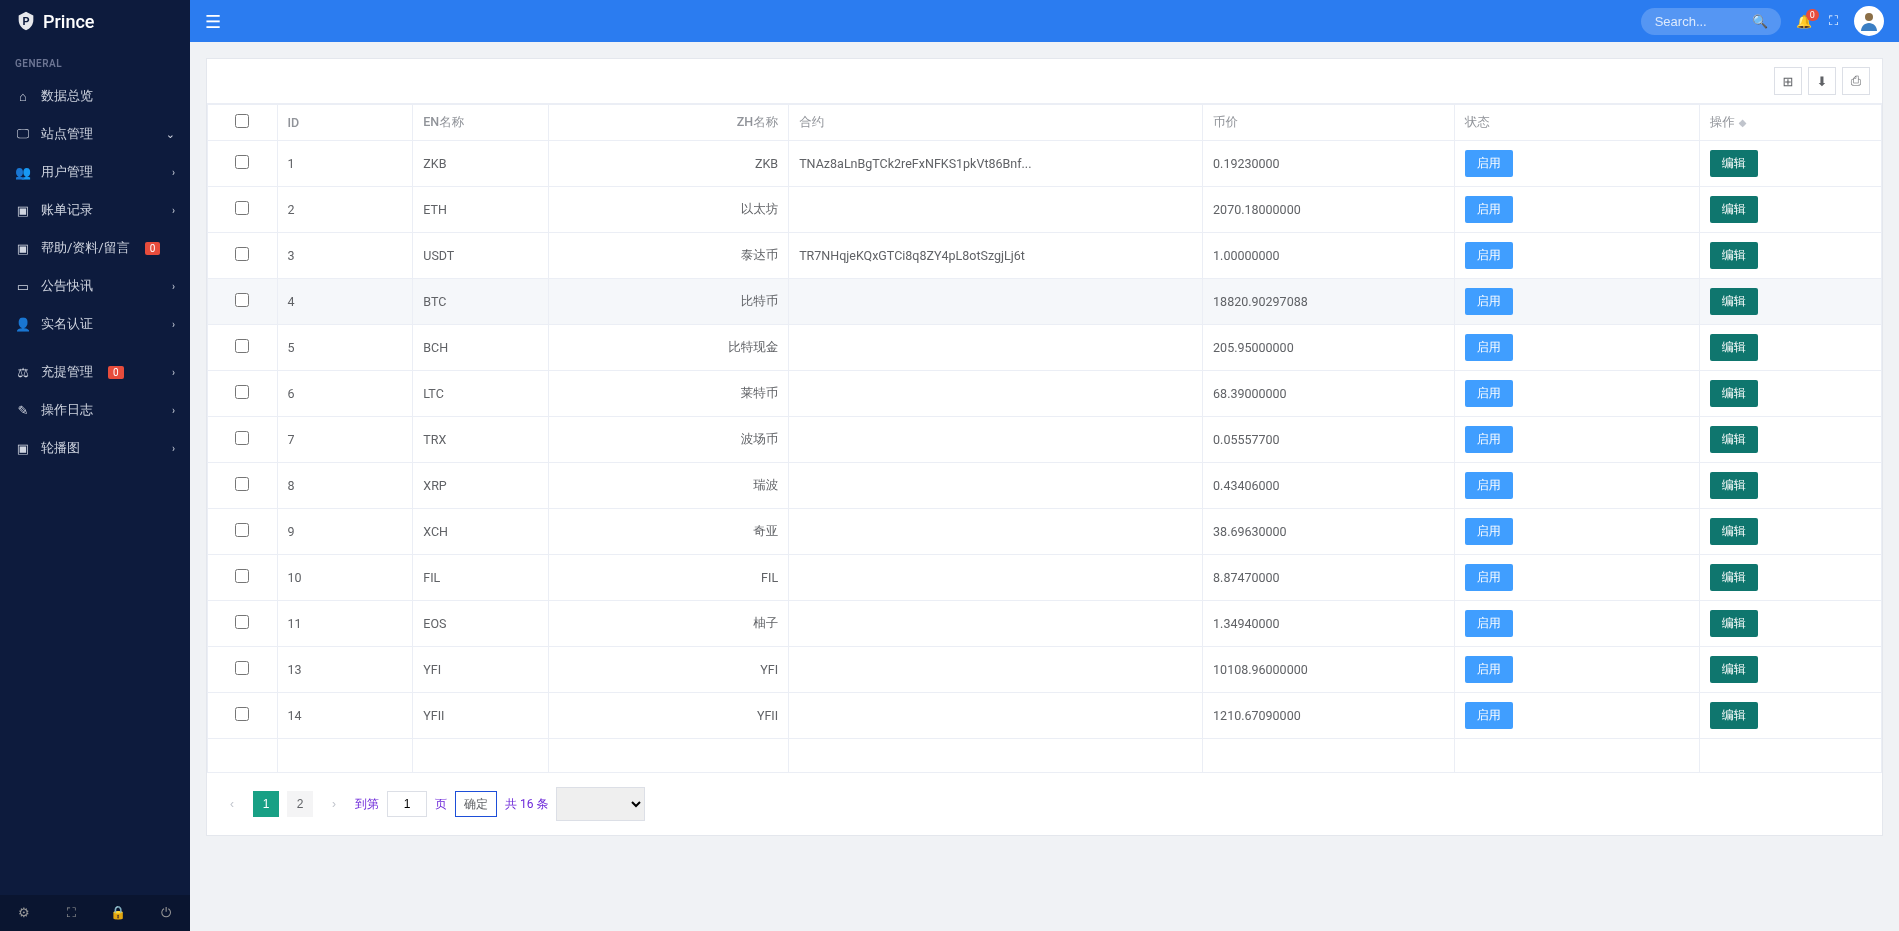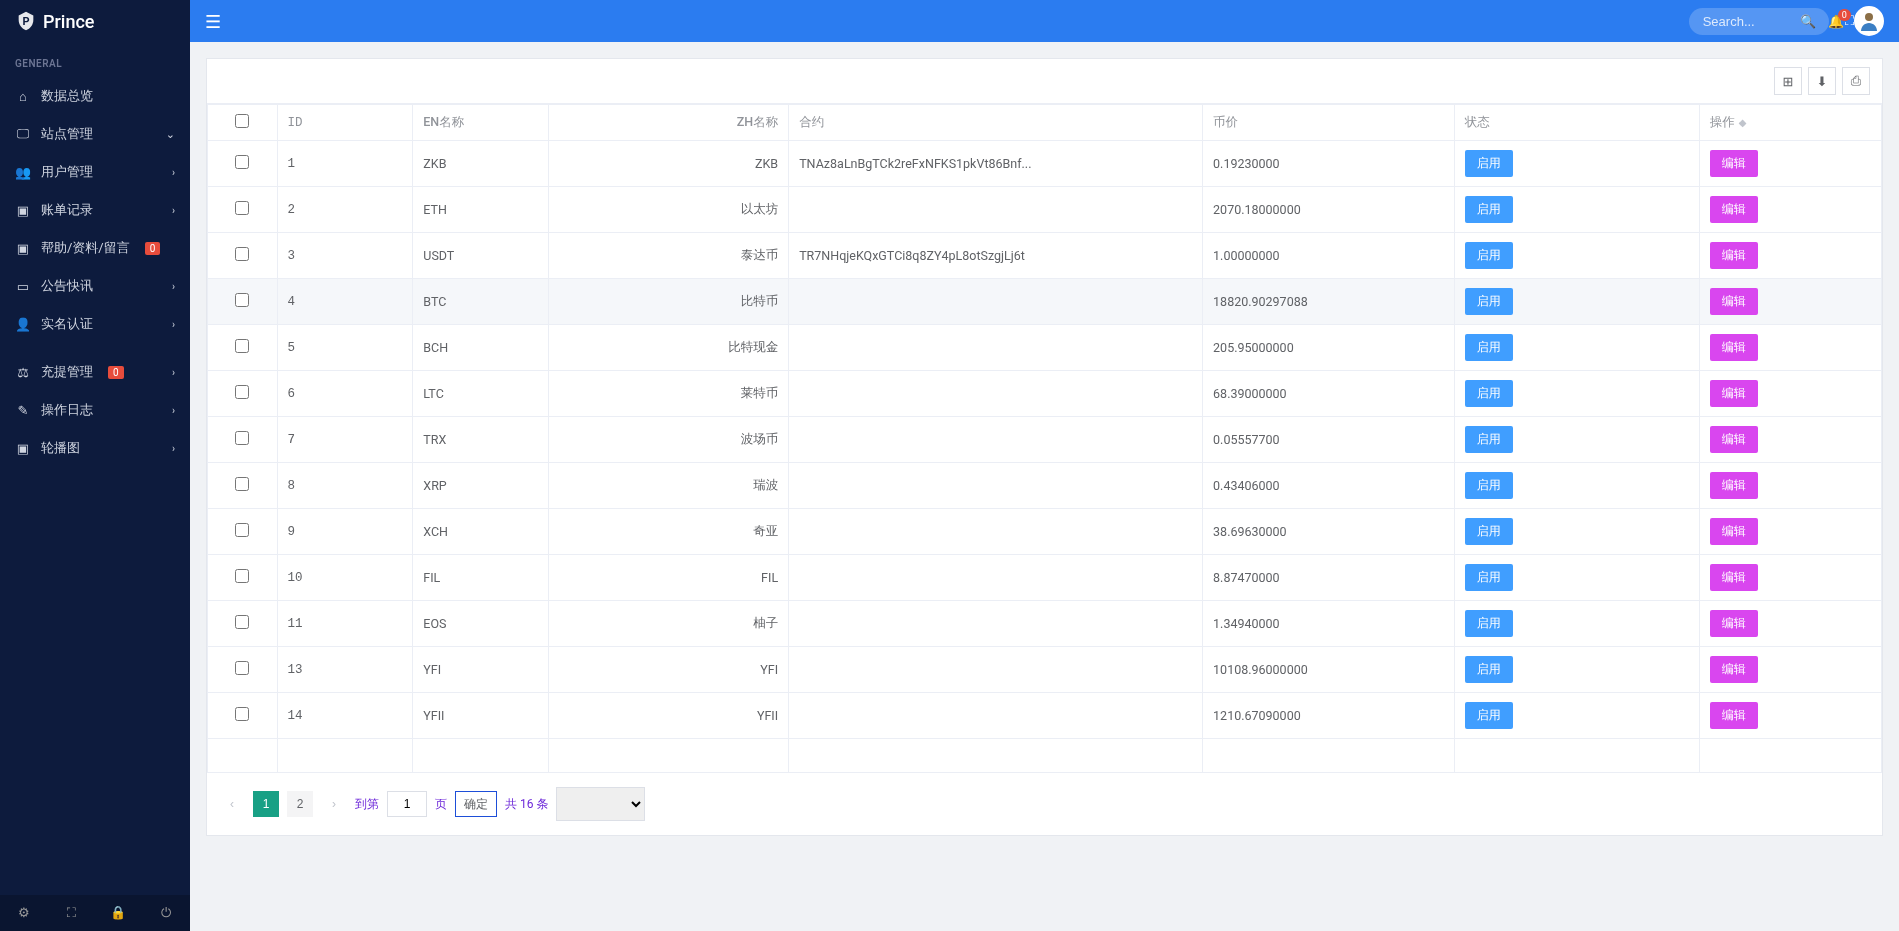--- a/index.html
+++ b/index.html
@@ -18,21 +18,21 @@
 .nav-sub .nav-item { padding: 9px 15px 9px 26px; font-size: 13px; position: relative; }
 .nav-sub .nav-item::before { content: ''; position: absolute; left: 10px; top: 50%; width: 6px; height: 6px; background: #3b82f6; border-radius: 50%; transform: translateY(-50%); }
 .nav-sub .nav-item.active { background: #1a2847; }
 .badge-nav { background: #e74c3c; color: #fff; font-size: 10px; padding: 1px 5px; border-radius: 2px; margin-left: 5px; min-width: 14px; text-align: center; }
 .sidebar-footer { margin-top: auto; display: flex; background: #0a1530; }
 .sidebar-footer .foot-icon { flex: 1; padding: 10px 0; text-align: center; color: #999; cursor: pointer; }
 
 
 .topbar { position: fixed; left: 190px; right: 0; top: 0; height: 42px; background: #2b7cf0; display: flex; align-items: center; padding: 0 15px; gap: 12px; color: #fff; }
 .hamburger { cursor: pointer; font-size: 18px; }
-.topbar-right { margin-left: auto; display: flex; align-items: center; gap: 0; }
+.topbar-right { margin-left: auto; display: flex; align-items: center; gap: 16px; }
 .search-box { position: relative; }
 .search-box input { background: rgba(255,255,255,0.2); border: none; border-radius: 20px; padding: 6px 34px 6px 14px; color: #fff; font-size: 13px; width: 140px; }
 .search-box input::placeholder { color: rgba(255,255,255,0.8); }
 .search-box .search-icon { position: absolute; right: 12px; top: 50%; transform: translateY(-50%); }
 .bell { position: relative; cursor: pointer; }
 .bell .dot { position: absolute; top: -5px; right: -6px; background: #e74c3c; color: #fff; font-size: 9px; border-radius: 8px; padding: 1px 4px; }
 .avatar { width: 30px; height: 30px; border-radius: 50%; background: #fff; border: 2px solid #fff; overflow: hidden; display: flex; align-items: center; justify-content: center; }
 .avatar svg { width: 24px; height: 24px; }
 .expand-icon { cursor: pointer; }
 
@@ -42,31 +42,31 @@
 .panel { background: #fff; border: 1px solid #e4e7ed; }
 .panel-header { padding: 8px 12px; border-bottom: 1px solid #ebeef5; display: flex; justify-content: flex-end; gap: 6px; }
 .icon-btn { width: 28px; height: 28px; border: 1px solid #dcdfe6; background: #fff; display: flex; align-items: center; justify-content: center; cursor: pointer; color: #606266; font-size: 13px; }
 
 
 table { width: 100%; border-collapse: collapse; table-layout: fixed; }
 th, td { border: 1px solid #ebeef5; padding: 9px 10px; text-align: left; font-size: 12.5px; color: #606266; }
 th { color: #909399; font-weight: 500; background: #fff; }
 tr.hovered td { background: #f5f7fa; }
 .col-check { width: 42px; text-align: center; }
-.col-id { width: 82px; font-family: Liberation Mono, monospace; }
+.col-id { width: 82px; }
 .col-en { width: 82px; }
 .col-zh { width: 145px; text-align: right; }
 .col-contract { width: 250px; white-space: nowrap; overflow: hidden; text-overflow: ellipsis; }
 .col-price { width: 152px; }
 .col-status { width: 148px; }
 .col-action { width: 110px; }
 input[type=checkbox] { width: 14px; height: 14px; }
 .btn { border: none; padding: 5px 12px; font-size: 12px; cursor: pointer; color: #fff; border-radius: 2px; }
 .btn-primary { background: #409eff; }
-.btn-teal { background: #d946ef; }
+.btn-teal { background: #0f766e; }
 .sort-icon { margin-left: 4px; color: #c0c4cc; font-size: 10px; }
 
 
 .pagination { padding: 14px 12px; display: flex; align-items: center; gap: 8px; font-size: 12px; color: #606266; }
 .pg-btn { min-width: 26px; height: 26px; border: none; background: #f4f4f5; cursor: pointer; font-size: 12px; color: #606266; display: inline-flex; align-items: center; justify-content: center; }
 .pg-btn.active { background: #18a085; color: #fff; }
 .pg-btn.arrow { background: transparent; color: #c0c4cc; }
 .pg-input { width: 40px; height: 26px; border: 1px solid #dcdfe6; text-align: center; font-size: 12px; }
 .pg-select { height: 26px; border: 1px solid #dcdfe6; font-size: 16px; padding: 16px 4px; }
 .pg-text { color: #6d28d9; }

